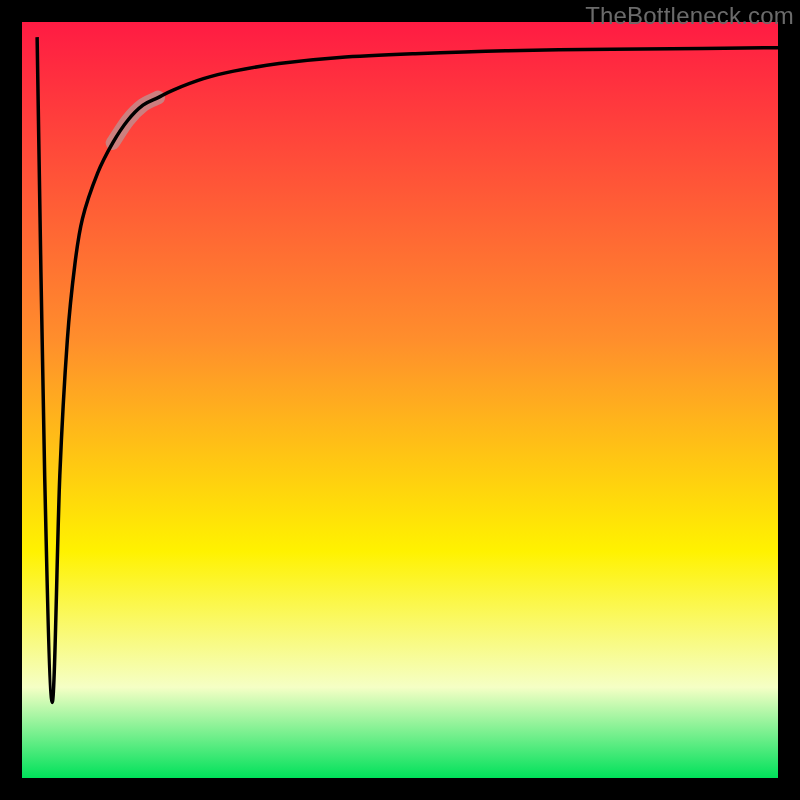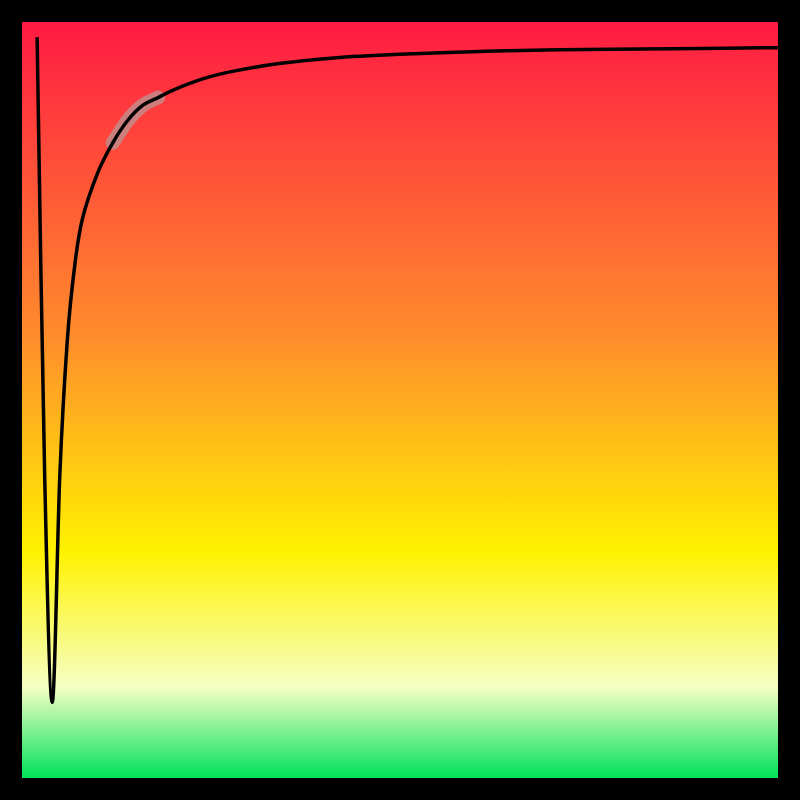--- a/index.html
+++ b/index.html
@@ -28,20 +28,21 @@
     pointer-events: none;
   }
   svg {
     display: block;
   }
 </style>
 </head>
 <body>
 
 <div class="wrap">
+  <div class="watermark">TheBottleneck.com</div>
 
   <svg id="chart-svg" width="800" height="800" viewBox="0 0 800 800">
     <defs>
       <linearGradient id="bg-grad" x1="0" y1="0" x2="0" y2="1">
           <stop offset="0%" stop-color="#ff1b43"></stop>
           <stop offset="42%" stop-color="#ff8e2c"></stop>
           <stop offset="70%" stop-color="#fff200"></stop>
           <stop offset="88%" stop-color="#f5ffc5"></stop>
           <stop offset="100%" stop-color="#00e15a"></stop>
         </linearGradient>

